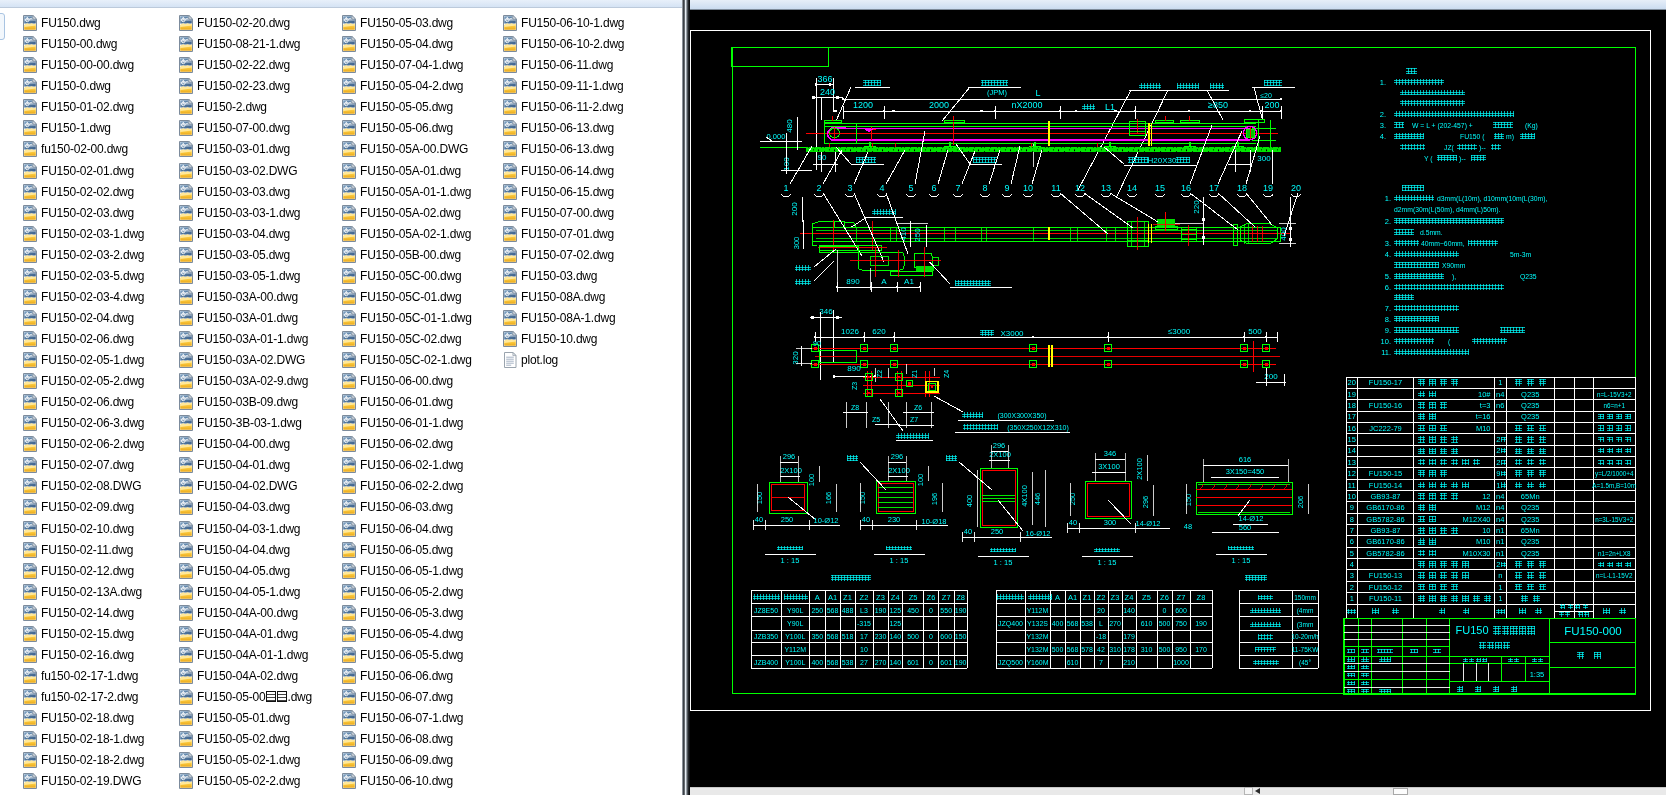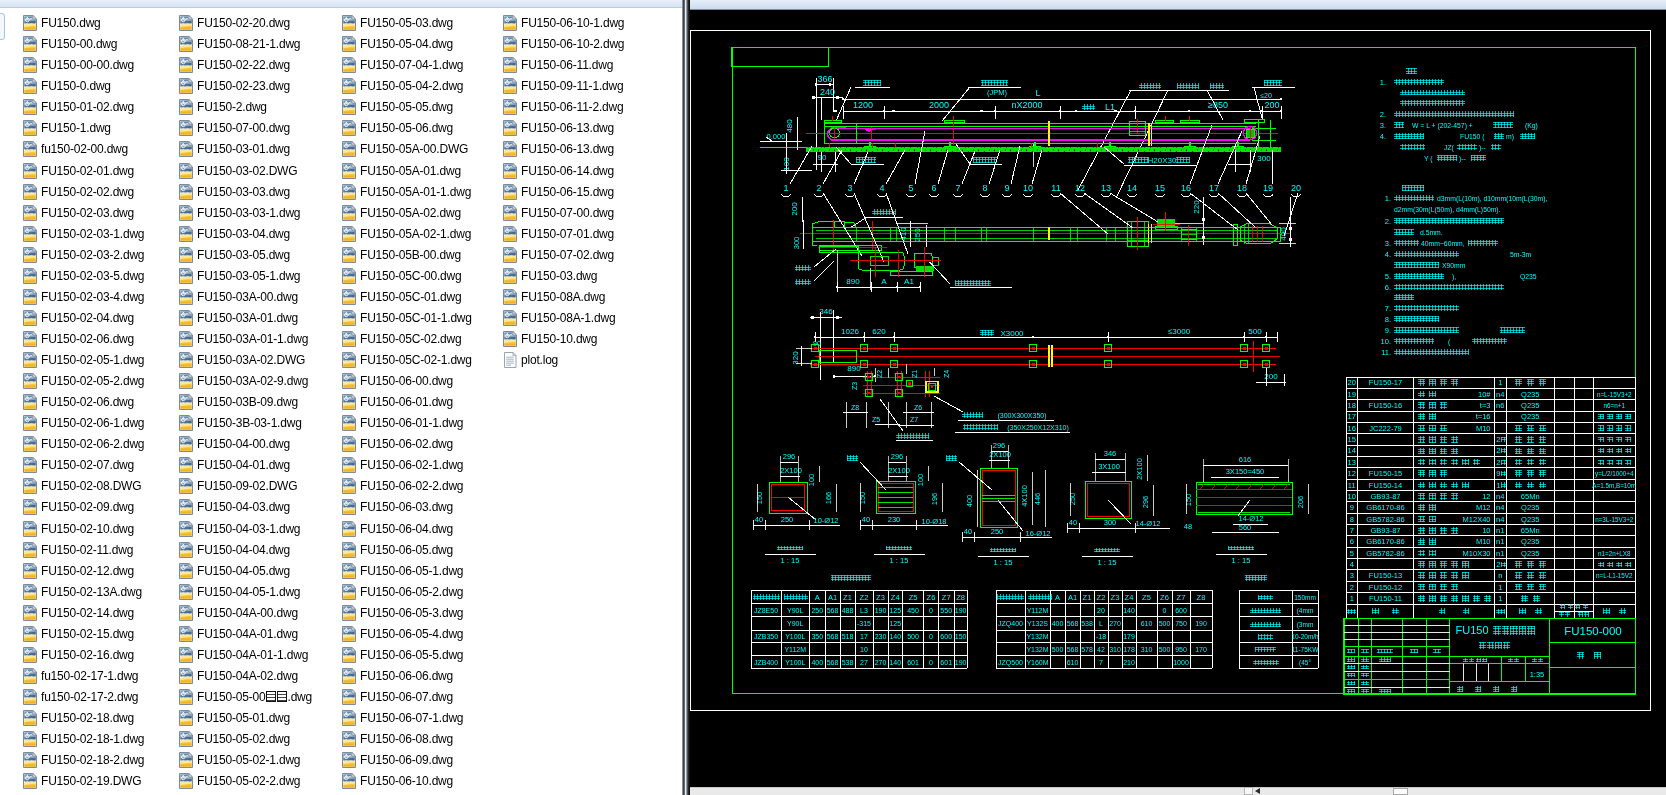--- a/index.html
+++ b/index.html
@@ -161,21 +161,21 @@
 <div class="fr" style="left:23px;top:393.1px">
       <svg class="ic" viewBox="0 0 14 16">
         <use href="#dwgi"></use>
       </svg>
       <span class="fn">FU150-02-06.dwg</span>
     </div>
 <div class="fr" style="left:23px;top:414.2px">
       <svg class="ic" viewBox="0 0 14 16">
         <use href="#dwgi"></use>
       </svg>
-      <span class="fn">FU150-02-06-1.dwg</span>
+      <span class="fn">FU150-02-06-3.dwg</span>
     </div>
 <div class="fr" style="left:23px;top:435.2px">
       <svg class="ic" viewBox="0 0 14 16">
         <use href="#dwgi"></use>
       </svg>
       <span class="fn">FU150-02-06-2.dwg</span>
     </div>
 <div class="fr" style="left:23px;top:456.3px">
       <svg class="ic" viewBox="0 0 14 16">
         <use href="#dwgi"></use>
@@ -401,21 +401,21 @@
 <div class="fr" style="left:179px;top:456.3px">
       <svg class="ic" viewBox="0 0 14 16">
         <use href="#dwgi"></use>
       </svg>
       <span class="fn">FU150-04-01.dwg</span>
     </div>
 <div class="fr" style="left:179px;top:477.4px">
       <svg class="ic" viewBox="0 0 14 16">
         <use href="#dwgi"></use>
       </svg>
-      <span class="fn">FU150-09-02.DWG</span>
+      <span class="fn">FU150-04-02.DWG</span>
     </div>
 <div class="fr" style="left:179px;top:498.4px">
       <svg class="ic" viewBox="0 0 14 16">
         <use href="#dwgi"></use>
       </svg>
       <span class="fn">FU150-04-03.dwg</span>
     </div>
 <div class="fr" style="left:179px;top:519.5px">
       <svg class="ic" viewBox="0 0 14 16">
         <use href="#dwgi"></use>

